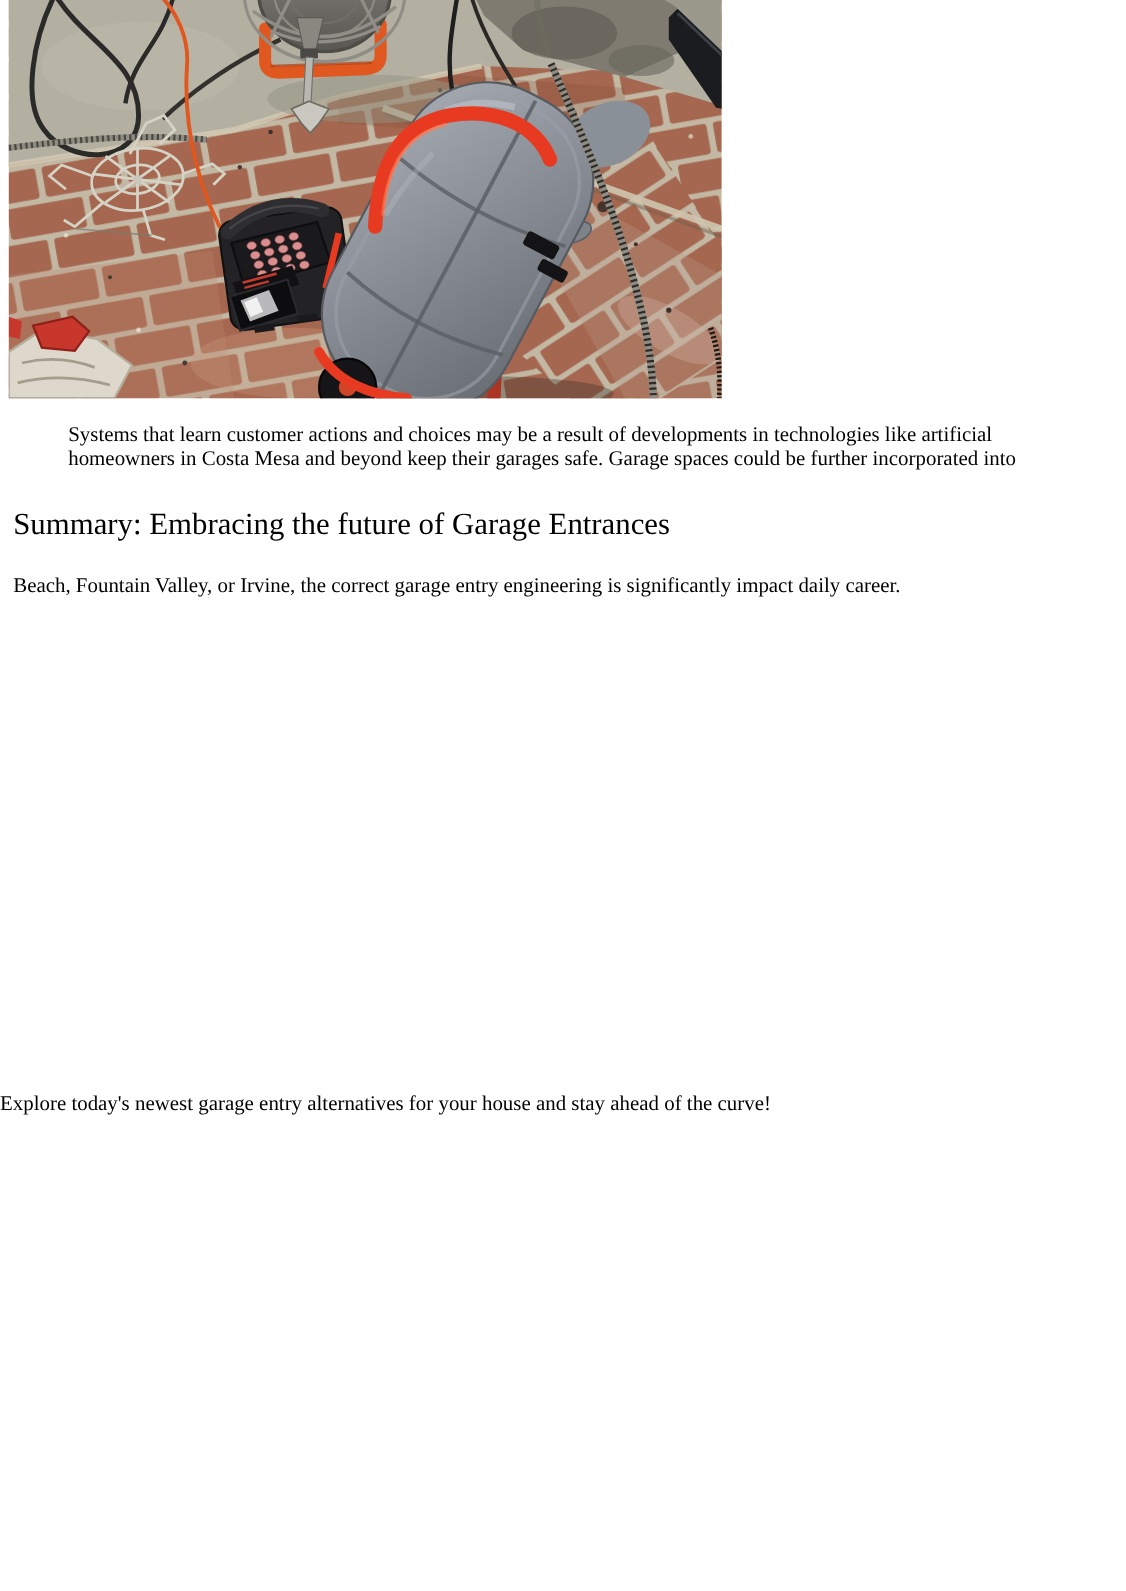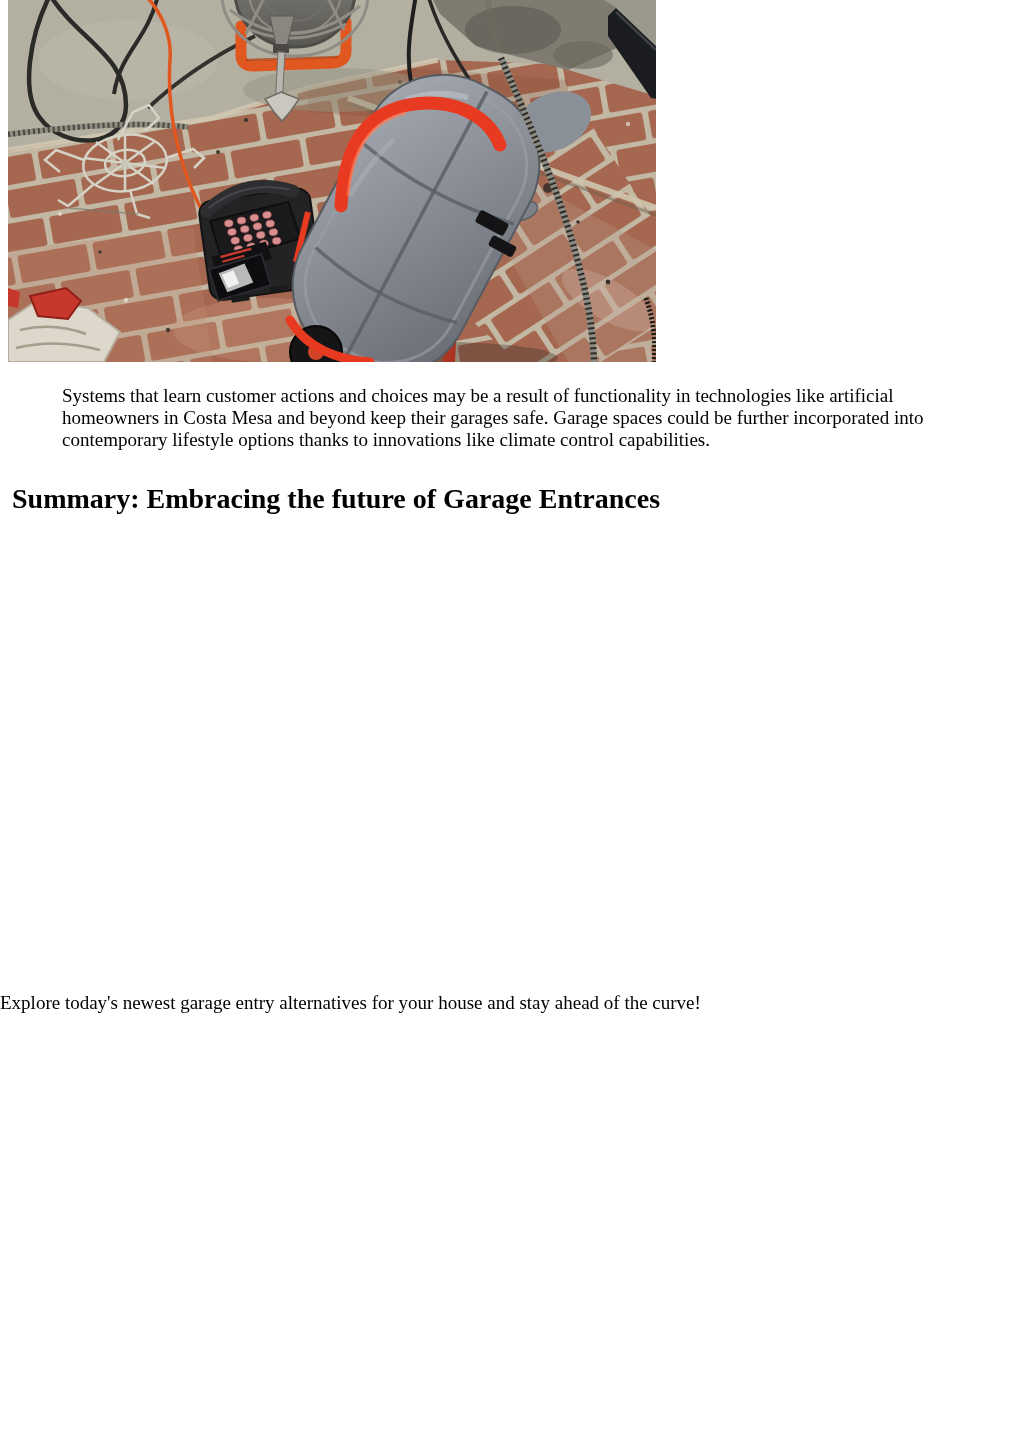--- a/index.html
+++ b/index.html
@@ -13,21 +13,21 @@
   body{
     width:1024px;height:1446px;overflow:hidden;
     background:var(--page-bg);color:var(--text);
     font-family:"Liberation Serif","DejaVu Serif",serif;
   }
   .photo-wrap{margin:0 0 0 8px;width:648px;height:362px}
   .photo-wrap svg{display:block}
   .para{font-size:19px;line-height:22px}
   .para .line{display:block;white-space:nowrap}
   .intro{margin:23px 0 0 62px}
-  h1.heading{margin:31px 0 0 12px;font-size:28px;line-height:34px;font-weight:700}
+  h1.heading{margin:31px 0 0 12px;font-size:28px;line-height:34px;font-weight:400}
   .summary{margin:28px 0 0 12px;line-height:22.5px}
   .spacer{height:448px}
   .cta{margin:0 0 0 0}
   
   .c-brick{fill:var(--brick)} .c-mortar{fill:var(--mortar)}
   .c-concrete{fill:var(--concrete)} .c-wet{fill:var(--concrete-wet)}
   .s-orange{stroke:var(--accent-orange)} .s-red{stroke:var(--machine-red)} .c-black{fill:var(--equipment-black)}
 </style>
 </head>
 <body>
@@ -222,25 +222,25 @@
         <path d="M12,330 Q45,322 78,334 M8,348 Q48,338 92,350" stroke="#a59d8c" stroke-width="2.5" fill="none"></path>
         <polygon points="22,296 58,288 73,301 60,319 30,316" fill="#c8372b" stroke="#8e2018" stroke-width="2"></polygon>
         <polygon points="0,288 12,292 10,308 0,306" fill="#c8372b"></polygon>
       </g>
 
     </g>
   </svg>
 </div>
 
 <p class="para intro">
-  <span class="line">Systems that learn customer actions and choices may be a result of functionality in technologies like artificial</span>
+  <span class="line">Systems that learn customer actions and choices may be a result of developments in technologies like artificial</span>
   <span class="line">homeowners in Costa Mesa and beyond keep their garages safe. Garage spaces could be further incorporated into</span>
-  <span class="line">contemporary lifestyle options thanks to innovations like climate control capabilities.</span>
 </p>
 
 <h1 class="heading">Summary: Embracing the future of Garage Entrances</h1>
 
 <p class="para summary">
+  <span class="line">Beach, Fountain Valley, or Irvine, the correct garage entry engineering is significantly impact daily career.</span>
 </p>
 
 <div class="spacer"></div>
 
 <p class="para cta">Explore today's newest garage entry alternatives for your house and stay ahead of the curve!</p>
 
 </body></html>

